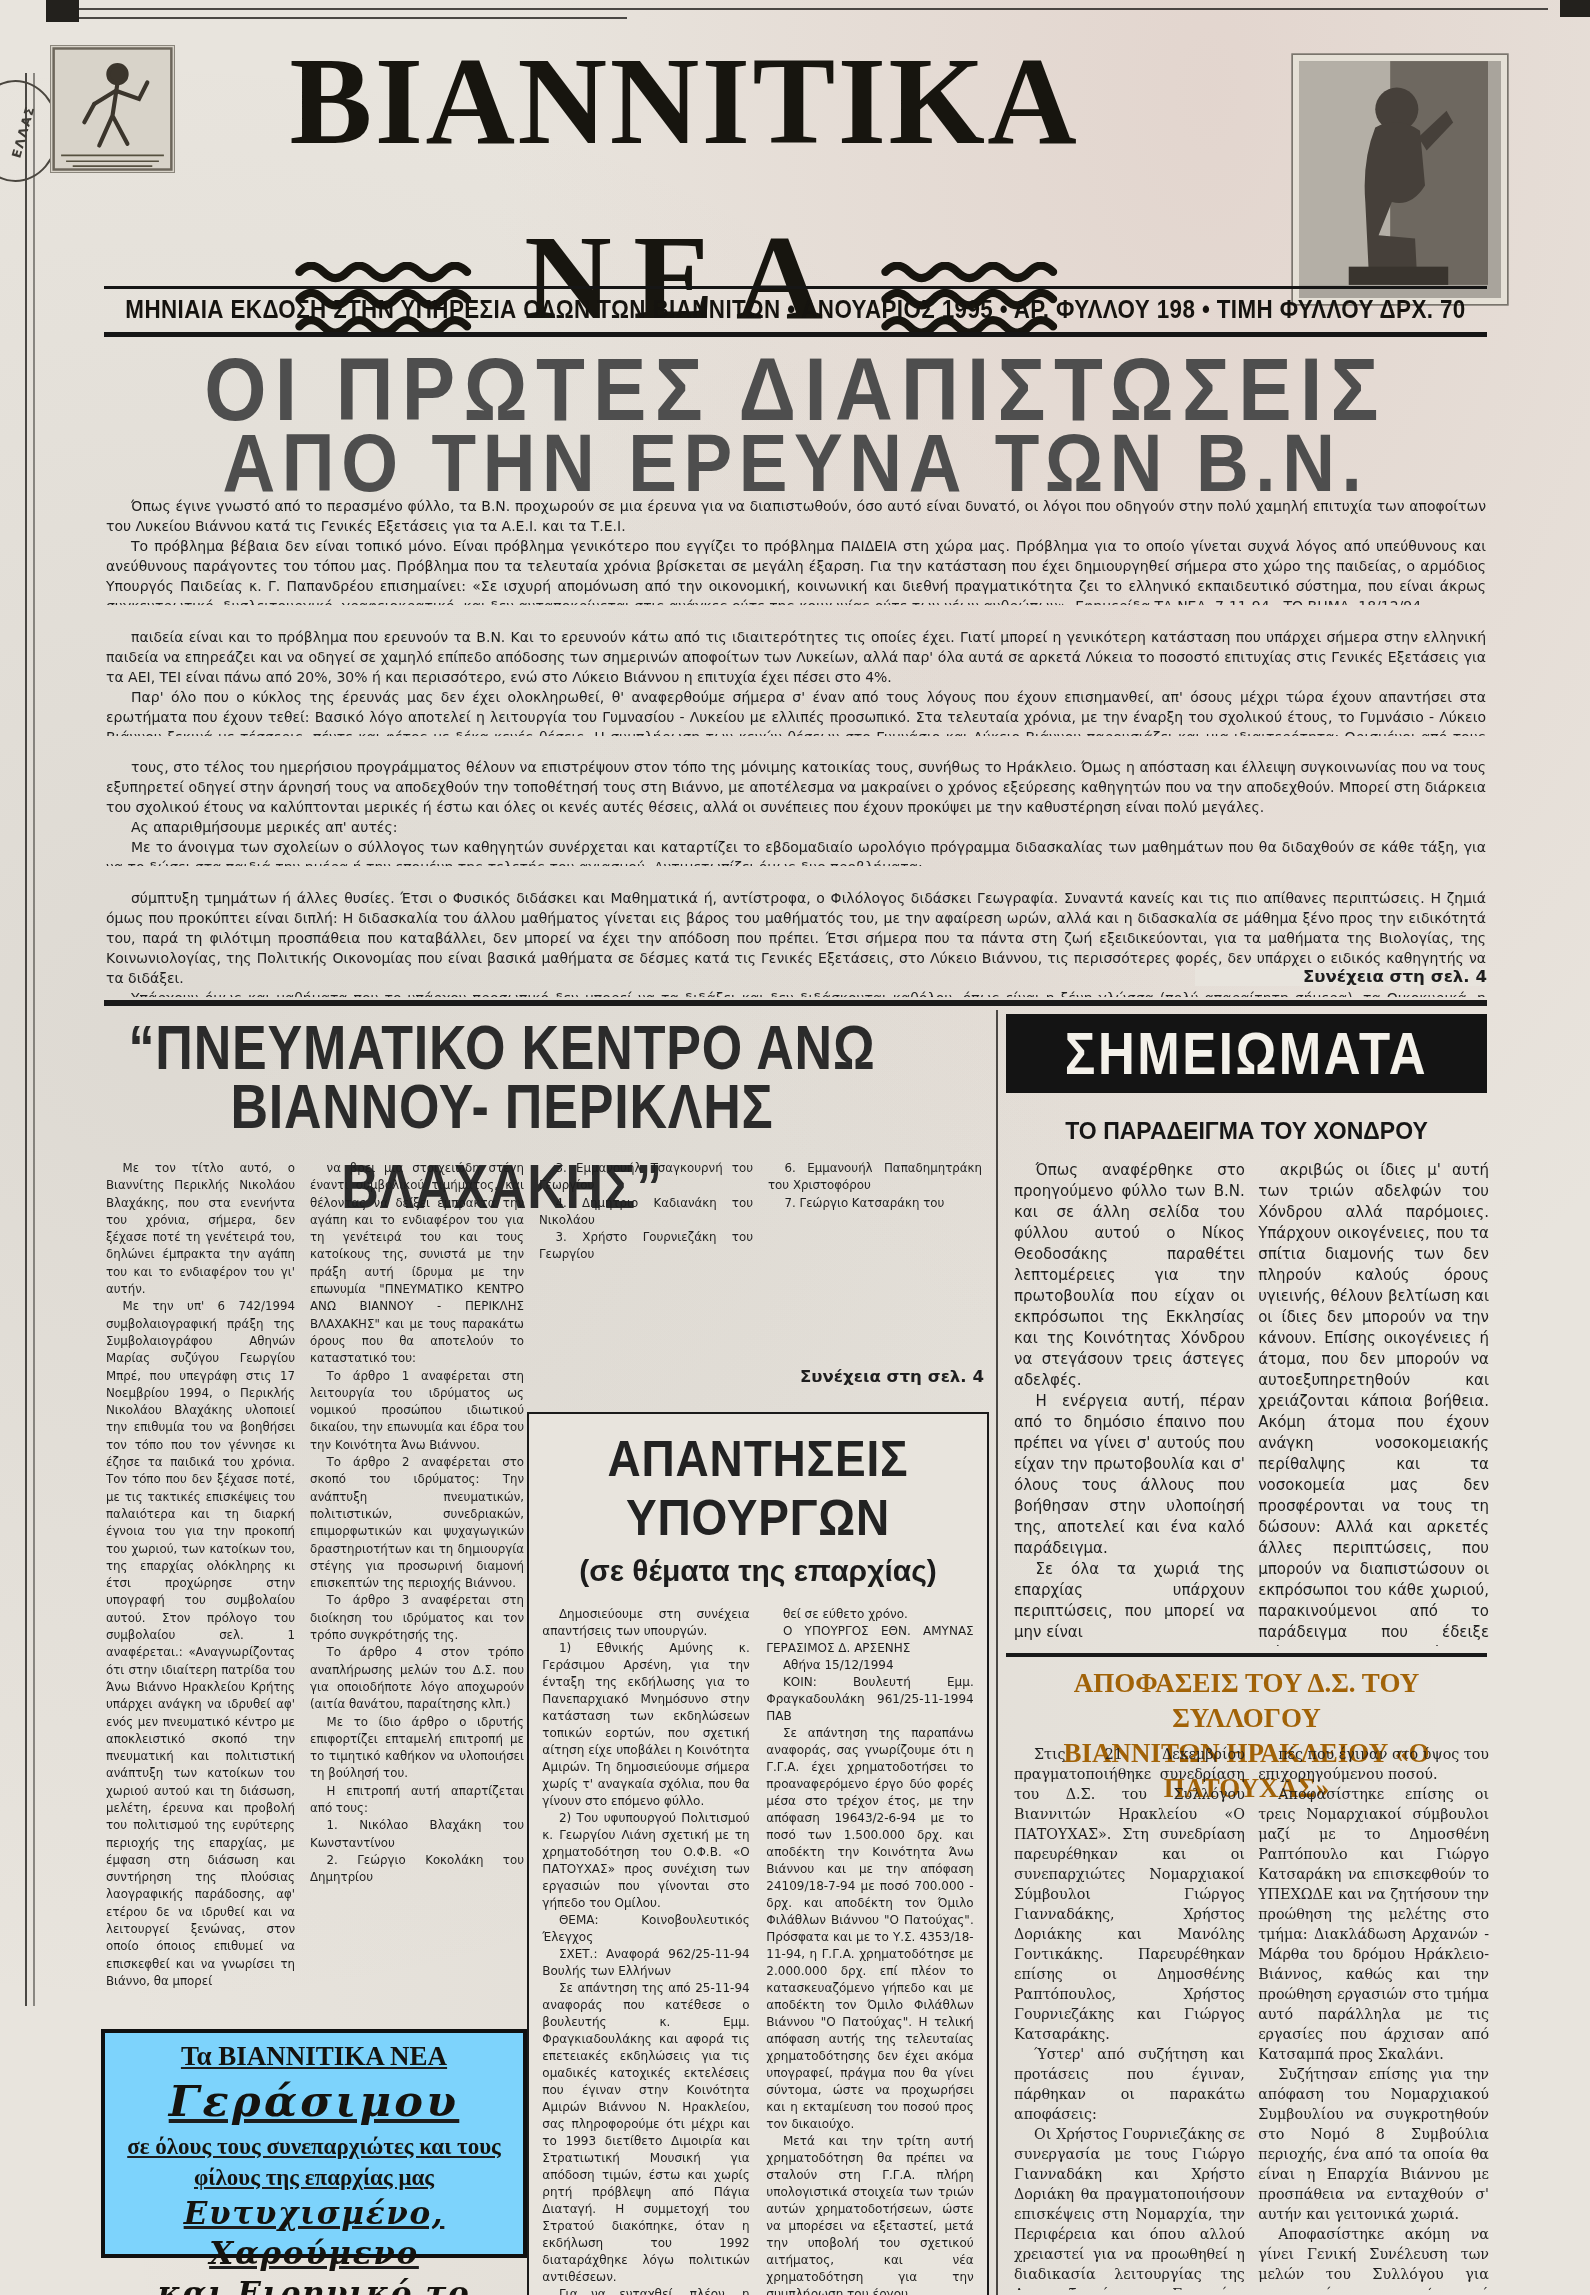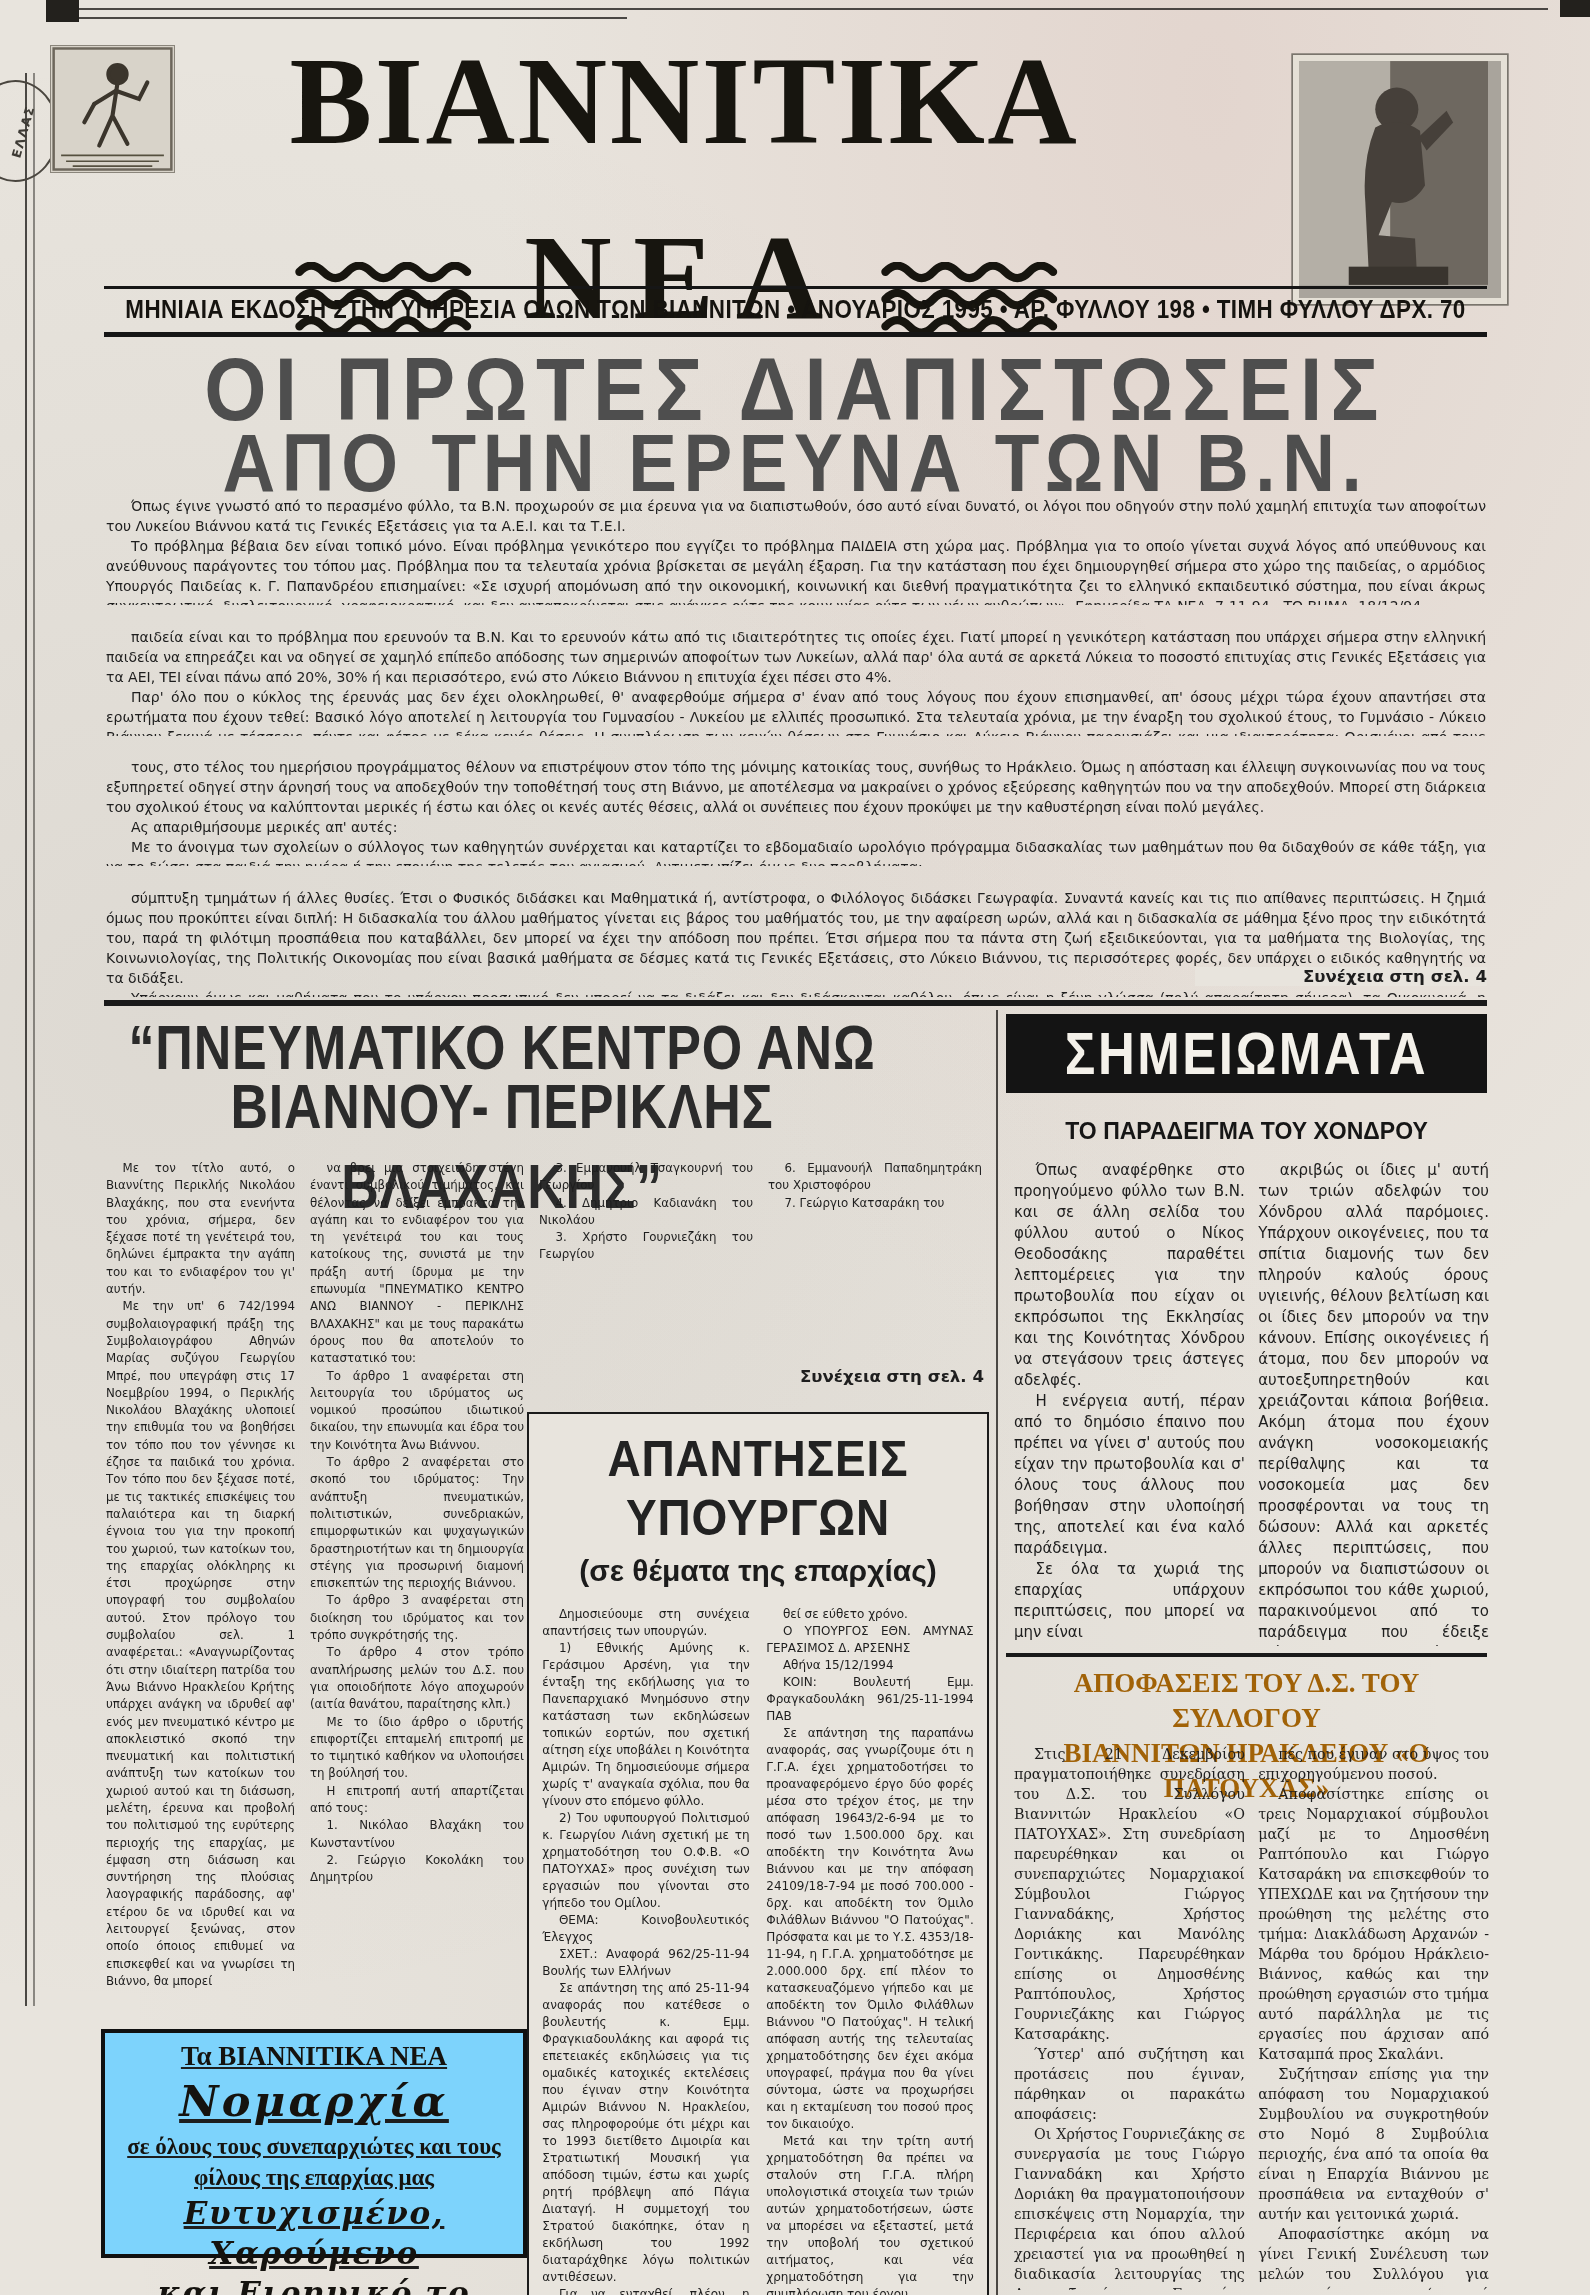--- a/index.html
+++ b/index.html
@@ -272,21 +272,21 @@
     <div class="col">
         <p>πές που έγιναν στο ύψος του επιχορηγούμενου ποσού.</p>
         <p>Αποφασίστηκε επίσης οι τρεις Νομαρχιακοί σύμβουλοι μαζί με το Δημοσθένη Ραπτόπουλο και Γιώργο Κατσαράκη να επισκεφθούν το ΥΠΕΧΩΔΕ και να ζητήσουν την προώθηση της μελέτης στο τμήμα: Διακλάδωση Αρχανών - Μάρθα του δρόμου Ηράκλειο-Βιάννος, καθώς και την προώθηση εργασιών στο τμήμα αυτό παράλληλα με τις εργασίες που άρχισαν από Κατσαμπά προς Σκαλάνι.</p>
         <p>Συζήτησαν επίσης για την απόφαση του Νομαρχιακού Συμβουλίου να συγκροτηθούν στο Νομό 8 Συμβούλια περιοχής, ένα από τα οποία θα είναι η Επαρχία Βιάννου με προσπάθεια να ενταχθούν σ' αυτήν και γειτονικά χωριά.</p>
         <p>Αποφασίστηκε ακόμη να γίνει Γενική Συνέλευση των μελών του Συλλόγου για αρχαιρεσίες (σχετική ανακοίνωση - πρόσκληση σε άλλη σελίδα) και να πραγματοποιηθεί συνεστίαση.</p>
       </div>
   </div>
 
   <div class="abs wish-box">
     <div class="wish-l1">Τα ΒΙΑΝΝΙΤΙΚΑ ΝΕΑ</div>
-    <div class="wish-script wish-l2">Νομαρχία</div>
+    <div class="wish-script wish-l2">Γεράσιμου</div>
     <div class="wish-l34">σε όλους τους συνεπαρχιώτες και τους</div>
     <div class="wish-l34">φίλους της επαρχίας μας</div>
     <div class="wish-script wish-l56">Ευτυχισμένο, Χαρούμενο</div>
     <div class="wish-script wish-l56">και Ειρηνικό το 1995</div>
   </div>
 
 </div>
 
 
 </body></html>

